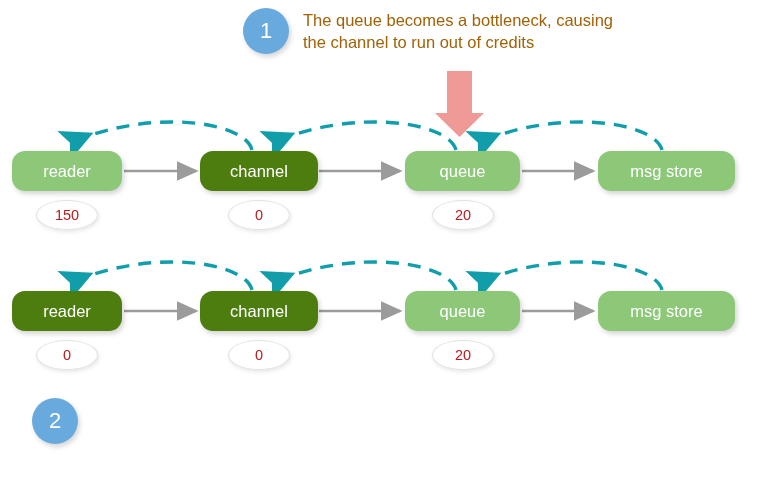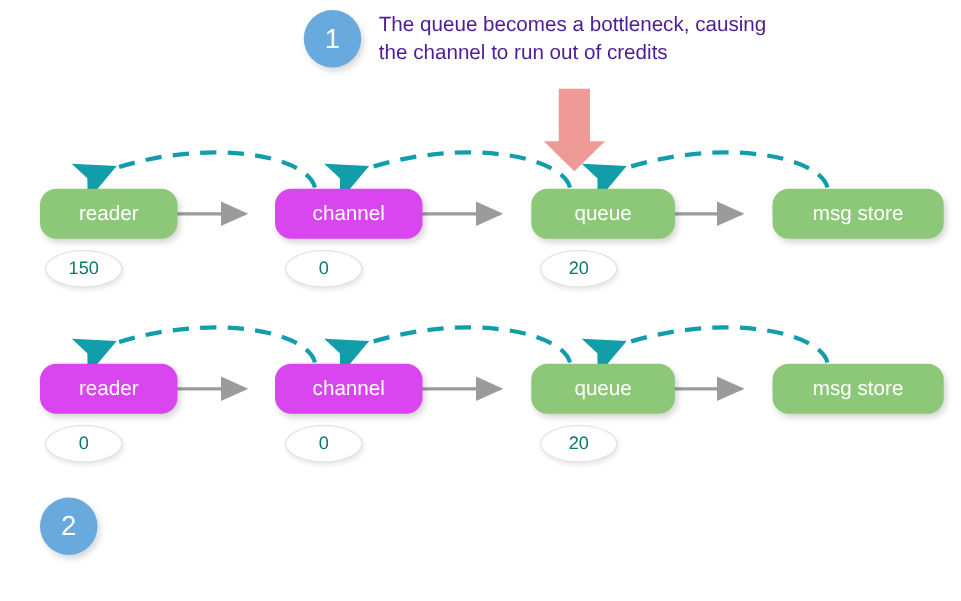--- a/index.html
+++ b/index.html
@@ -45,54 +45,53 @@
     background: #69aade;
     color: #ffffff;
     font-size: 22px;
     display: flex;
     align-items: center;
     justify-content: center;
     flex: 0 0 auto;
     box-shadow: 2px 3px 5px rgba(0,0,0,0.16);
   }
   .caption-text {
-    color: #4c1d95;
+    color: #a16207;
     font-size: 16.5px;
     line-height: 22px;
     margin-left: 14px;
     margin-top: 1px;
     white-space: pre-line;
   }
 
   
   .node {
     position: absolute;
     height: 40px;
     border-radius: 13px;
     color: #ffffff;
     font-size: 16.5px;
     display: flex;
     align-items: center;
     justify-content: center;
     box-shadow: 2px 3px 5px rgba(0,0,0,0.17);
     box-sizing: border-box;
-    margin-left: 20px;
   }
   .node.green { background: #8cc878; }
-  .node.yellow { background: #d946ef; }
+  .node.yellow { background: #4d7c0f; }
 
   
   .credit {
     position: absolute;
     width: 62px;
     height: 30px;
     border-radius: 50%;
     background: #ffffff;
     border: 1px solid #e2e2e2;
-    color: #0f766e;
+    color: #b91c1c;
     font-size: 14.5px;
     display: flex;
     align-items: center;
     justify-content: center;
     box-shadow: 1px 2px 4px rgba(0,0,0,0.10);
     box-sizing: border-box;
   }
 </style>
 </head>
 <body>

